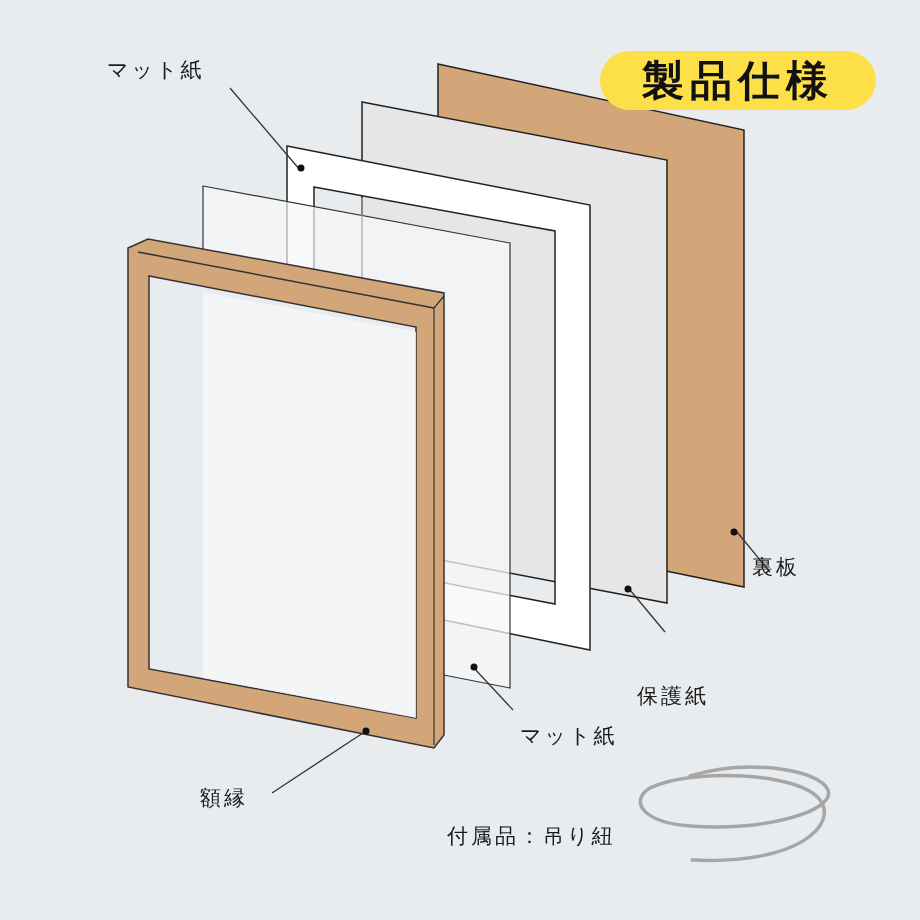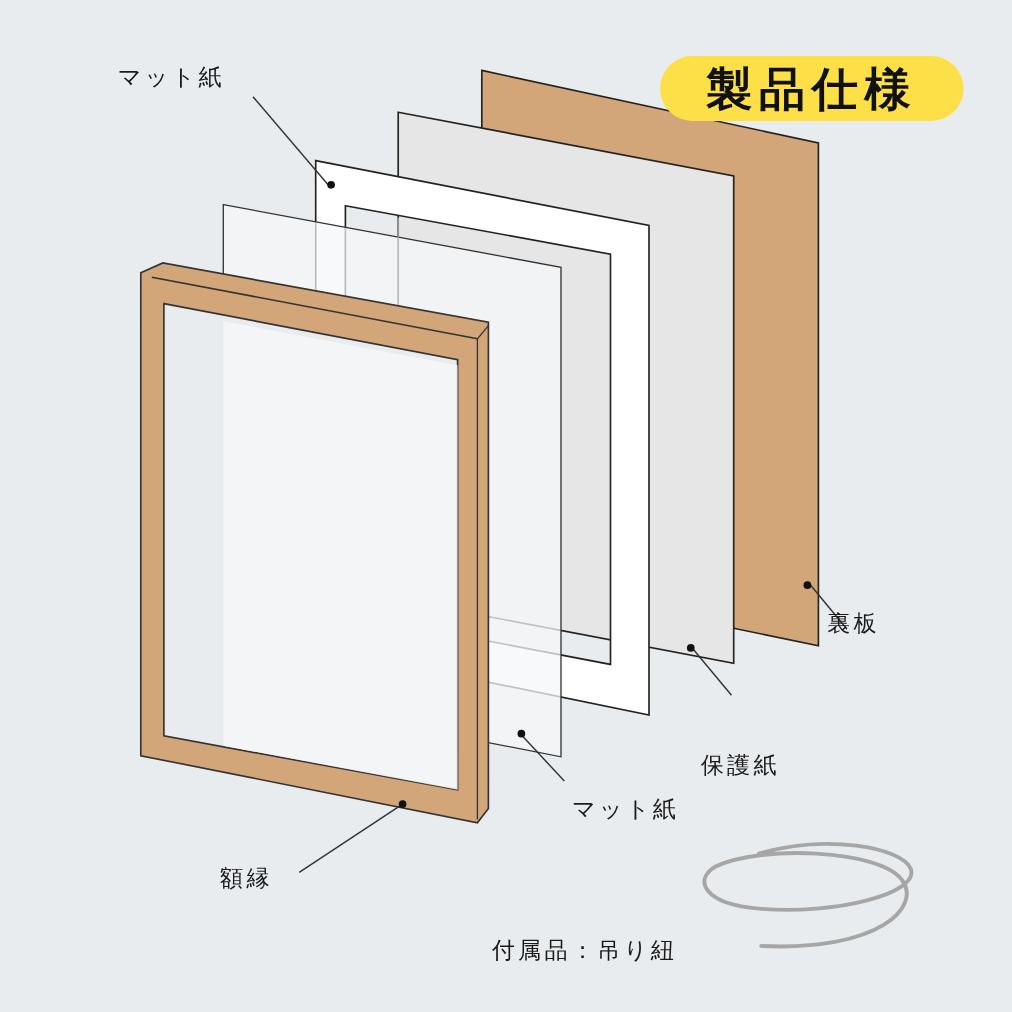--- a/index.html
+++ b/index.html
@@ -59,13 +59,13 @@
 
 <div class="title-badge">
   <span class="title-text">製品仕様</span>
 </div>
 
 <div class="label" style="left:107px;top:56px;">マット紙</div>
 <div class="label" style="left:752px;top:553px;">裏板</div>
 <div class="label" style="left:637px;top:652px;margin-top:30px;">保護紙</div>
 <div class="label" style="left:520px;top:722px;">マット紙</div>
 <div class="label" style="left:200px;top:784px;">額縁</div>
-<div class="label" style="left:447px;top:850px;">付属品：吊り紐</div>
+<div class="label" style="left:447px;top:822px;">付属品：吊り紐</div>
 
 </body></html>

